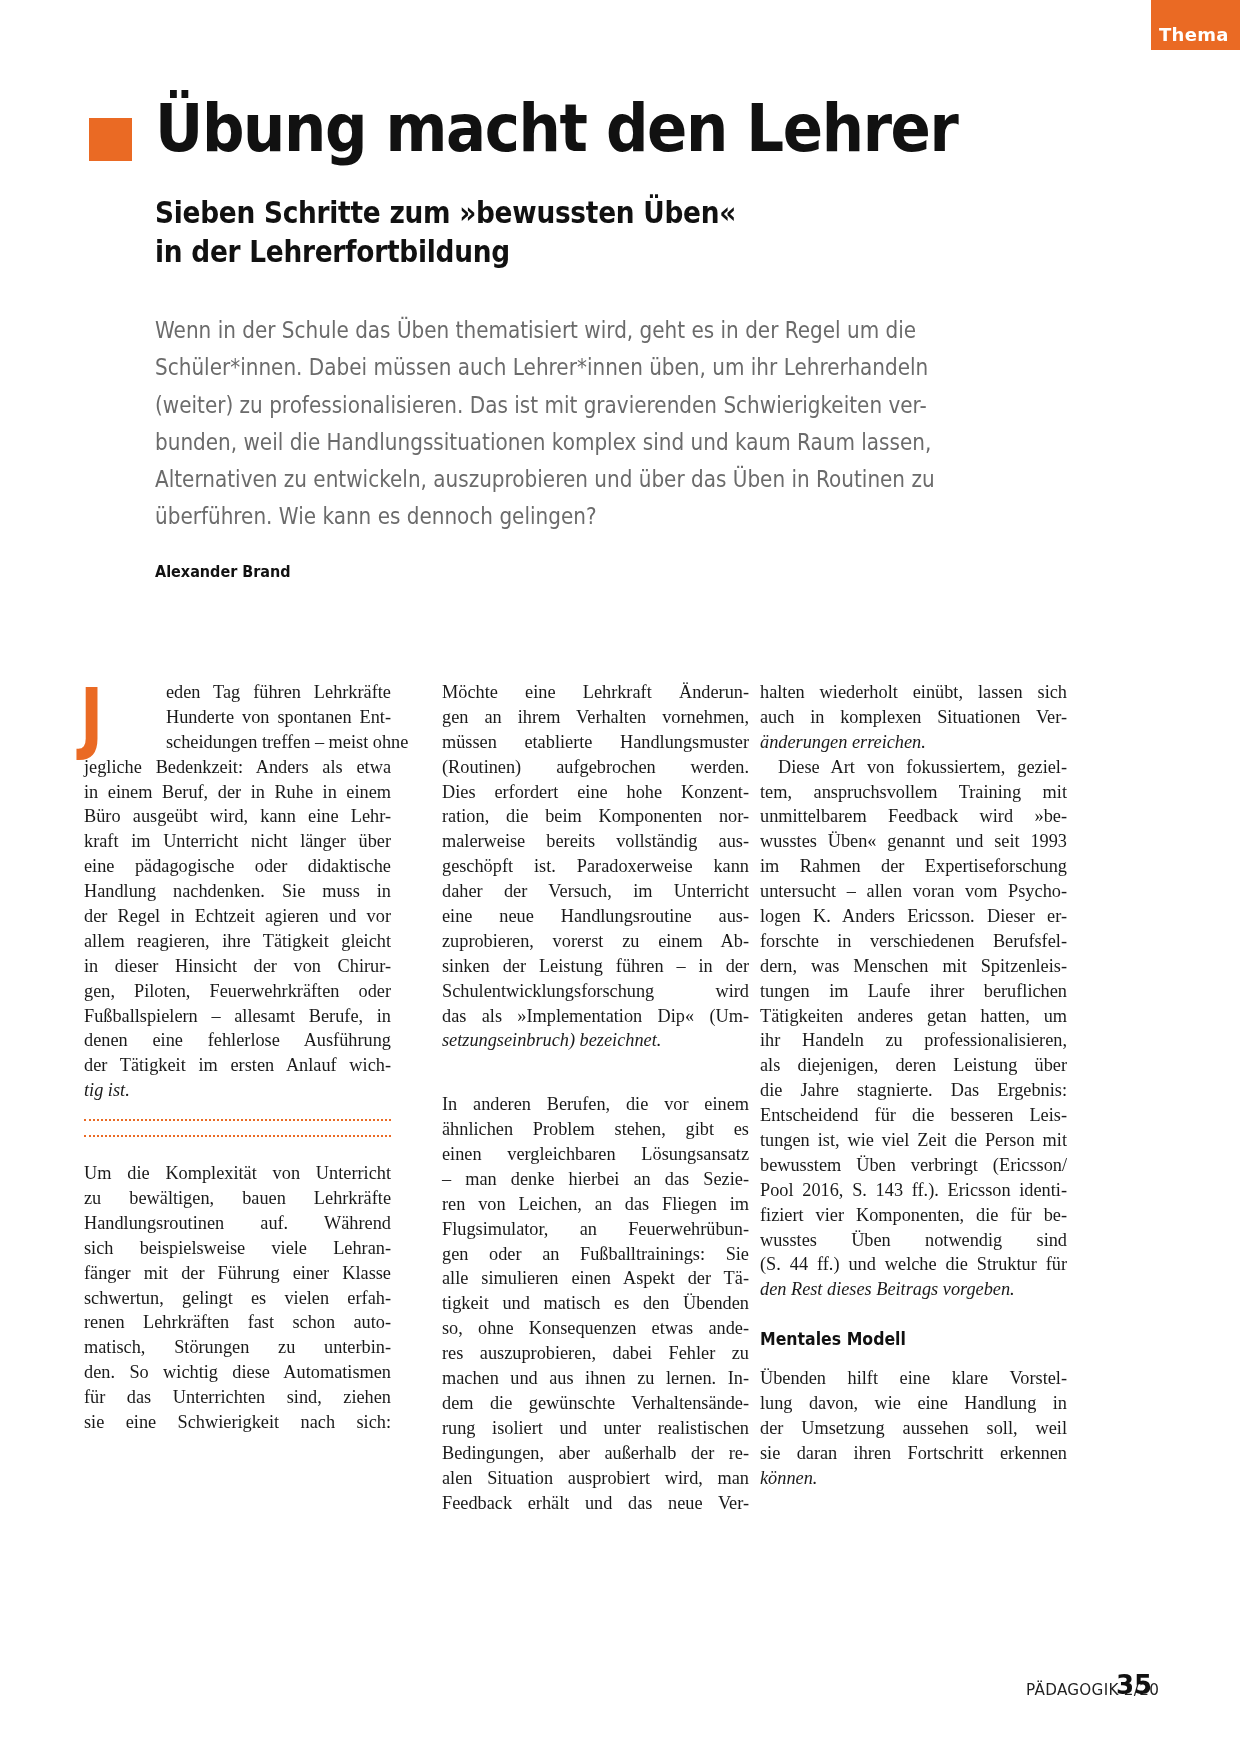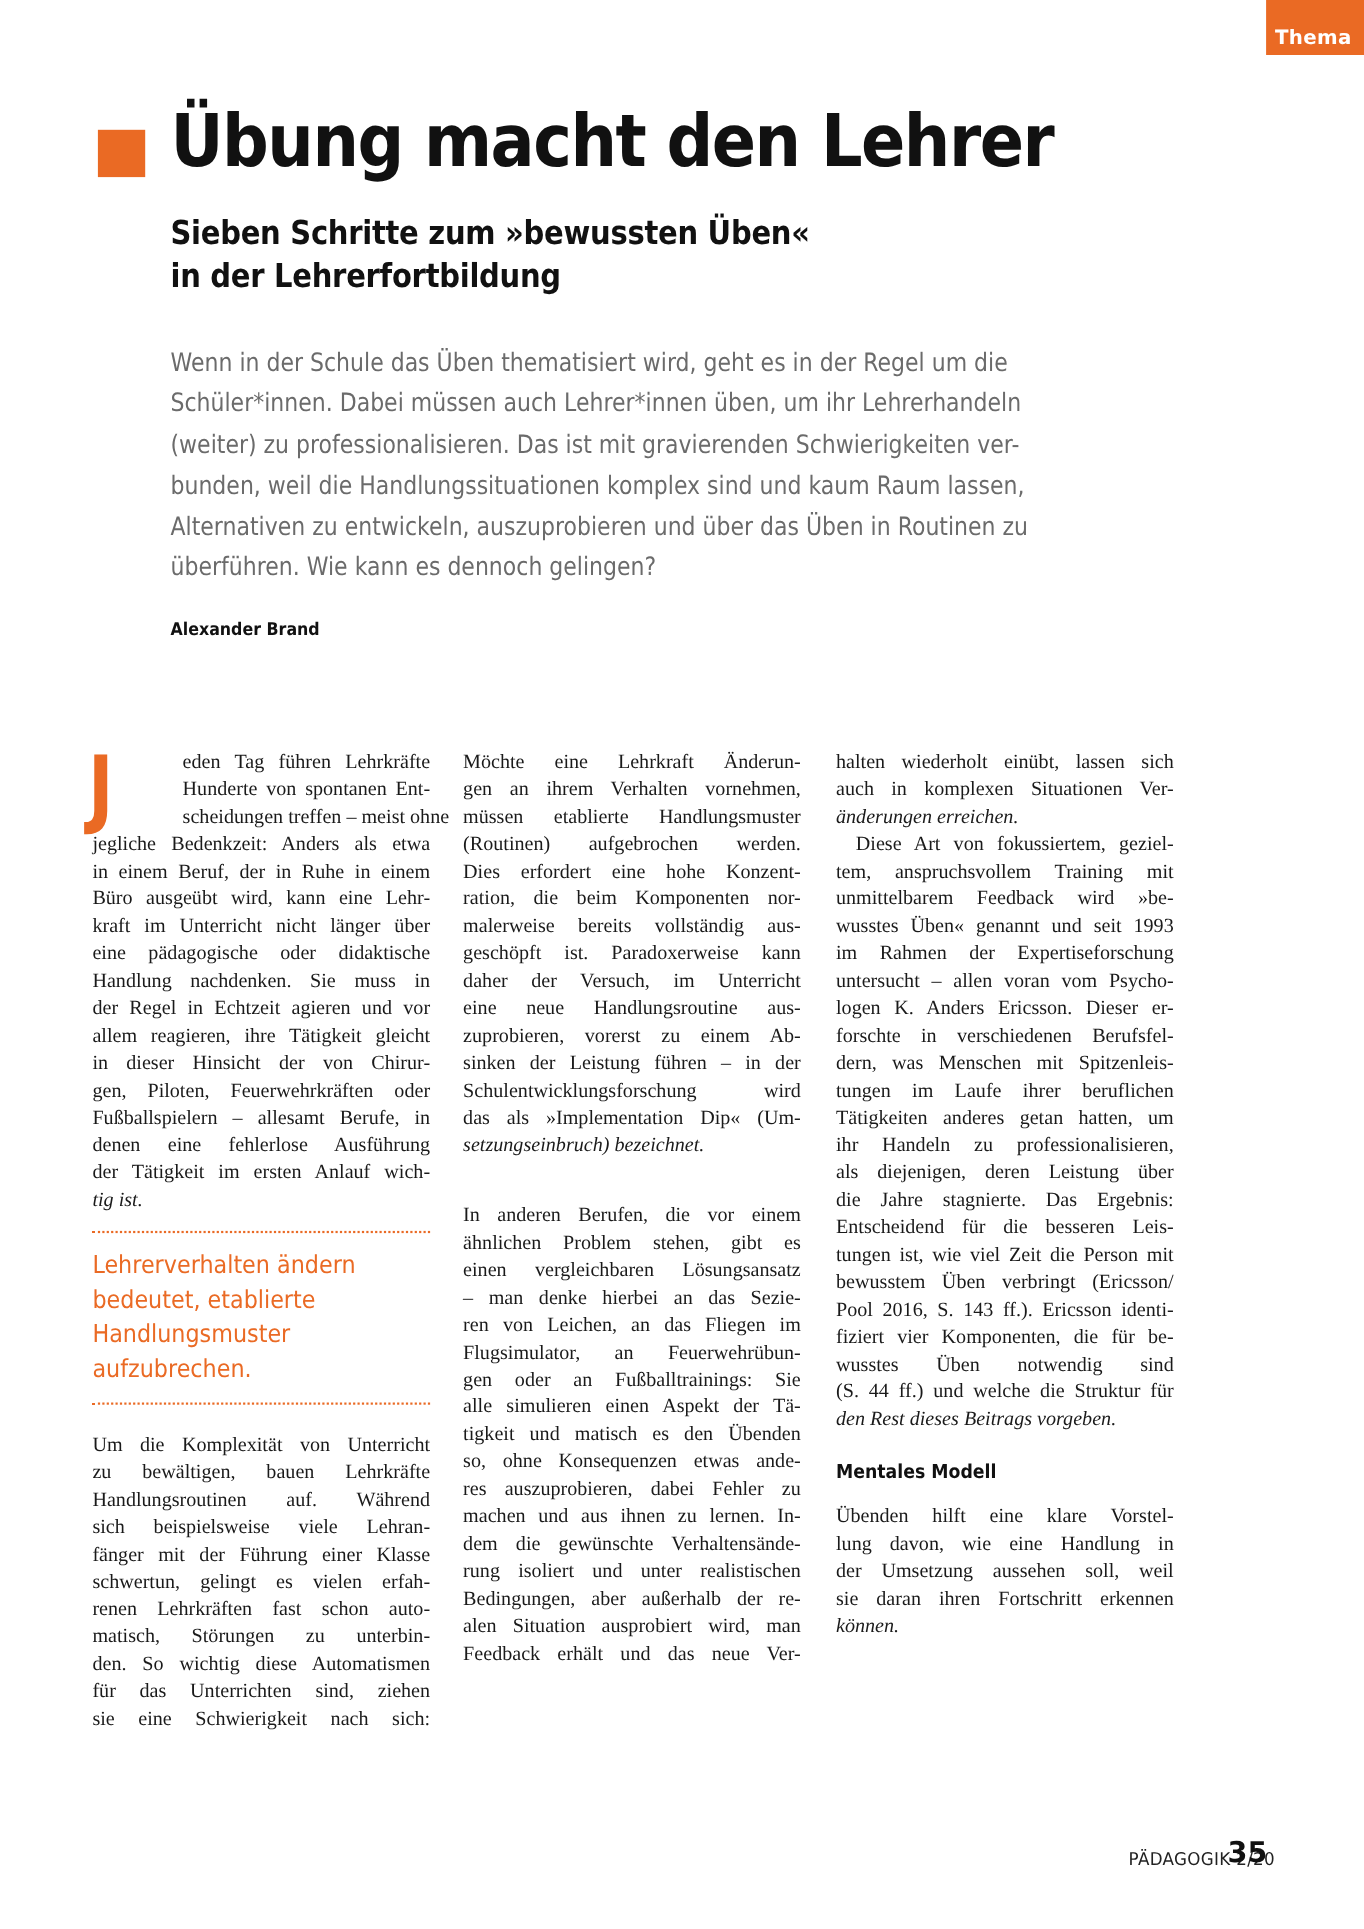--- a/index.html
+++ b/index.html
@@ -6,21 +6,21 @@
   body { width:1240px; height:1754px; position:relative; overflow:hidden; font-family:"Liberation Serif", serif; color:#1a1a1a; }
   .thema-tab { position:absolute; left:1151px; top:0; width:89px; height:50px; background:#ea6a24; color:#fff; font-family:"DejaVu Sans", sans-serif; font-weight:bold; font-size:18px; box-sizing:border-box; padding-top:24px; padding-left:8px; letter-spacing:0.3px; }
   .title-square { position:absolute; left:89px; top:118px; width:43px; height:43px; background:#ea6a24; }
   .title { position:absolute; left:155px; top:96px; margin:0; font-family:"DejaVu Sans", sans-serif; font-weight:bold; font-size:66px; letter-spacing:-1.5px; color:#111; white-space:nowrap; line-height:1; transform:scaleX(0.9); transform-origin:left top; }
   .subtitle { position:absolute; left:155px; top:193px; margin:0; font-family:"DejaVu Sans", sans-serif; font-weight:bold; font-size:30px; line-height:39px; color:#111; transform:scaleX(0.88); transform-origin:left top; white-space:nowrap; letter-spacing:-0.3px; }
   .abstract { position:absolute; left:155px; top:312px; width:850px; margin:0; font-family:"DejaVu Sans", sans-serif; font-size:23px; line-height:37.3px; color:#6b6b6b; transform:scaleX(0.87); transform-origin:left top; }
   .abstract span { display:block; white-space:nowrap; }
   .author { position:absolute; left:155px; top:562px; margin:0; font-family:"DejaVu Sans", sans-serif; font-weight:bold; font-size:16px; color:#111; transform:scaleX(0.9); transform-origin:left top; }
   .col { position:absolute; top:680px; width:307px; font-size:18.3px; line-height:24.9px; color:#1a1a1a; }
   .col1 { left:84px; }
-  .col2 { left:421px; }
+  .col2 { left:442px; }
   .col3 { left:760px; }
   .line { display:block; text-align:justify; text-align-last:justify; white-space:nowrap; height:24.9px; overflow:visible; }
   .line.last { text-align-last:left;font-style:italic; }
   .line.indent { padding-left:18px; }
   .line.dropind { padding-left:26px; }
   .dropcap { position:absolute; left:-4px; top:2px; font-family:"DejaVu Sans", sans-serif; font-weight:bold; font-size:78px; line-height:70px; color:#ea6a24; transform:scaleX(0.8); transform-origin:left top; }
   .gap { display:block; height:24.9px; }
   .halfgap { display:block; height:14px; }
   .subhead { display:block; font-family:"DejaVu Sans", sans-serif; font-weight:bold; font-size:17.5px; line-height:25px; color:#111; transform:scaleX(0.9); transform-origin:left top; white-space:nowrap; }
   .dots { display:block; height:0; border-top:2px dotted #ea6a24; margin:14px 0 14px 0; }
@@ -67,26 +67,20 @@
     <span class="line">der Regel in Echtzeit agieren und vor</span>
     <span class="line">allem reagieren, ihre Tätigkeit gleicht</span>
     <span class="line">in dieser Hinsicht der von Chirur-</span>
     <span class="line">gen, Piloten, Feuerwehrkräften oder</span>
     <span class="line">Fußballspielern – allesamt Berufe, in</span>
     <span class="line">denen eine fehlerlose Ausführung</span>
     <span class="line">der Tätigkeit im ersten Anlauf wich-</span>
     <span class="line last">tig ist.</span>
   </div>
   <span class="dots" style="margin-top:16px"></span>
-  <div>
-    <span class="pullquote">Lehrerverhalten ändern</span>
-    <span class="pullquote">bedeutet, etablierte</span>
-    <span class="pullquote">Handlungsmuster</span>
-    <span class="pullquote">aufzubrechen.</span>
-  </div>
   <span class="dots" style="margin-bottom:24px"></span>
   <div>
     <span class="line">Um die Komplexität von Unterricht</span>
     <span class="line">zu bewältigen, bauen Lehrkräfte</span>
     <span class="line">Handlungsroutinen auf. Während</span>
     <span class="line">sich beispielsweise viele Lehran-</span>
     <span class="line">fänger mit der Führung einer Klasse</span>
     <span class="line">schwertun, gelingt es vielen erfah-</span>
     <span class="line">renen Lehrkräften fast schon auto-</span>
     <span class="line">matisch, Störungen zu unterbin-</span>

